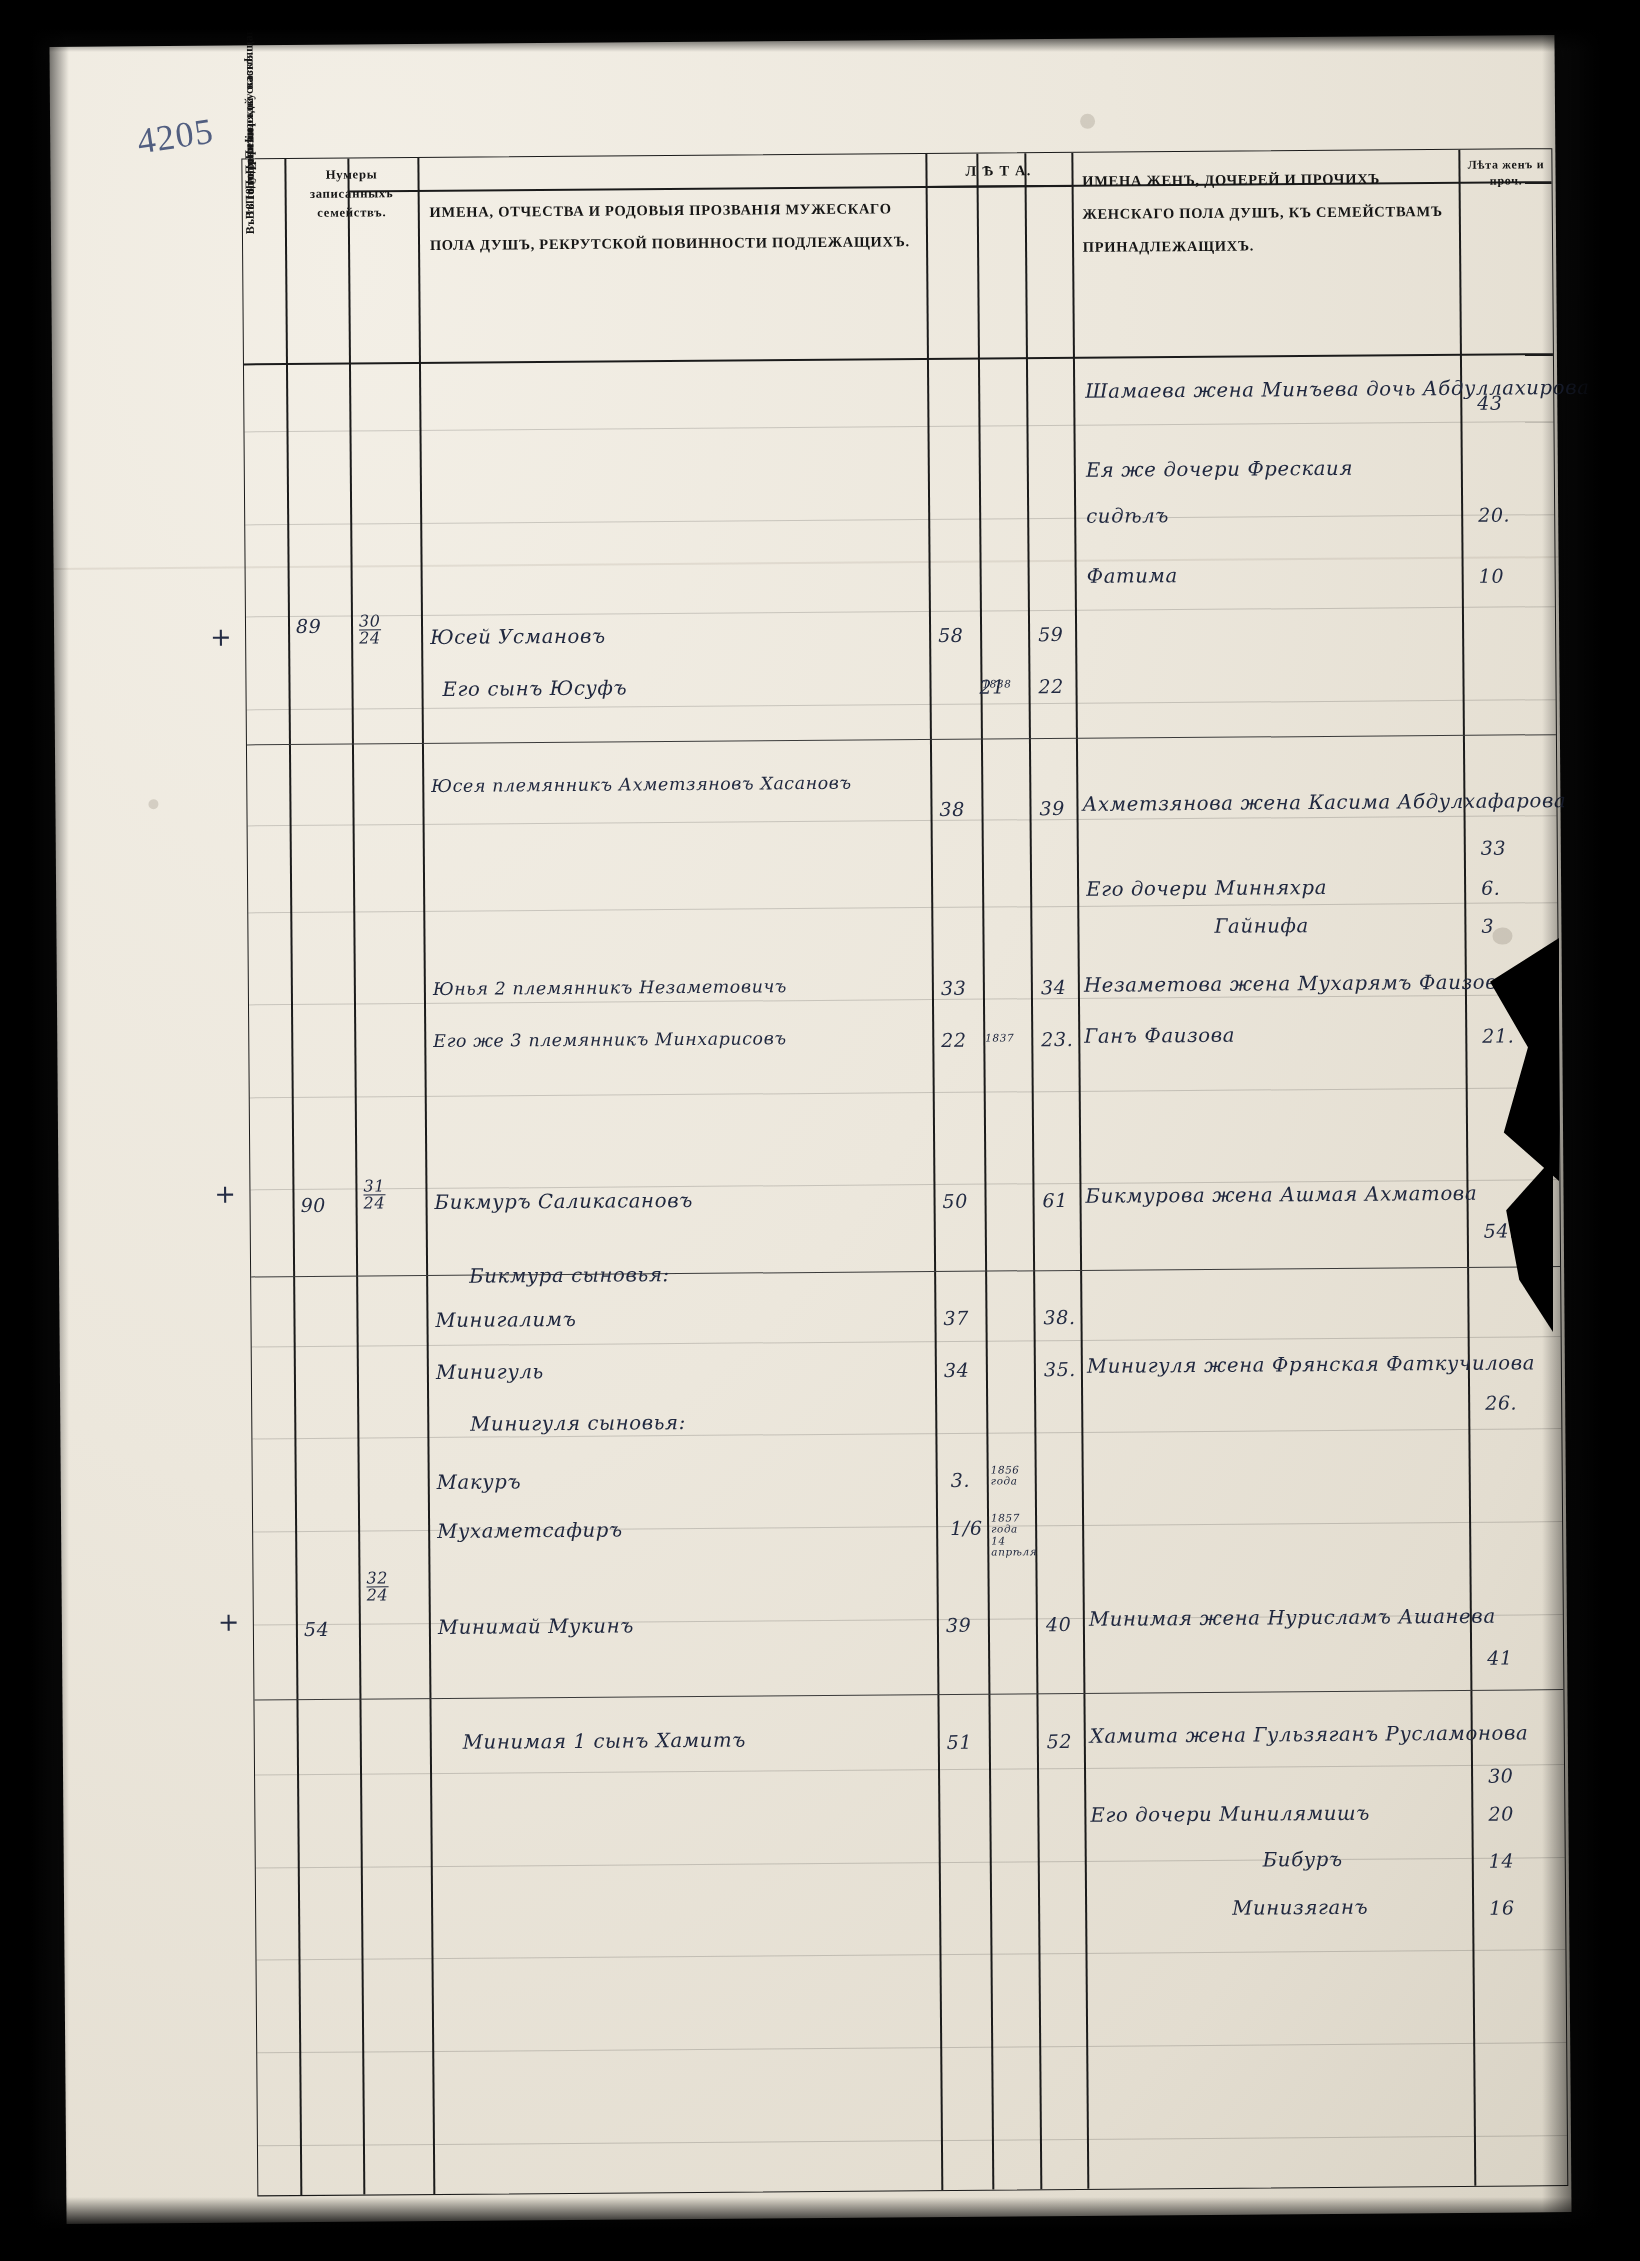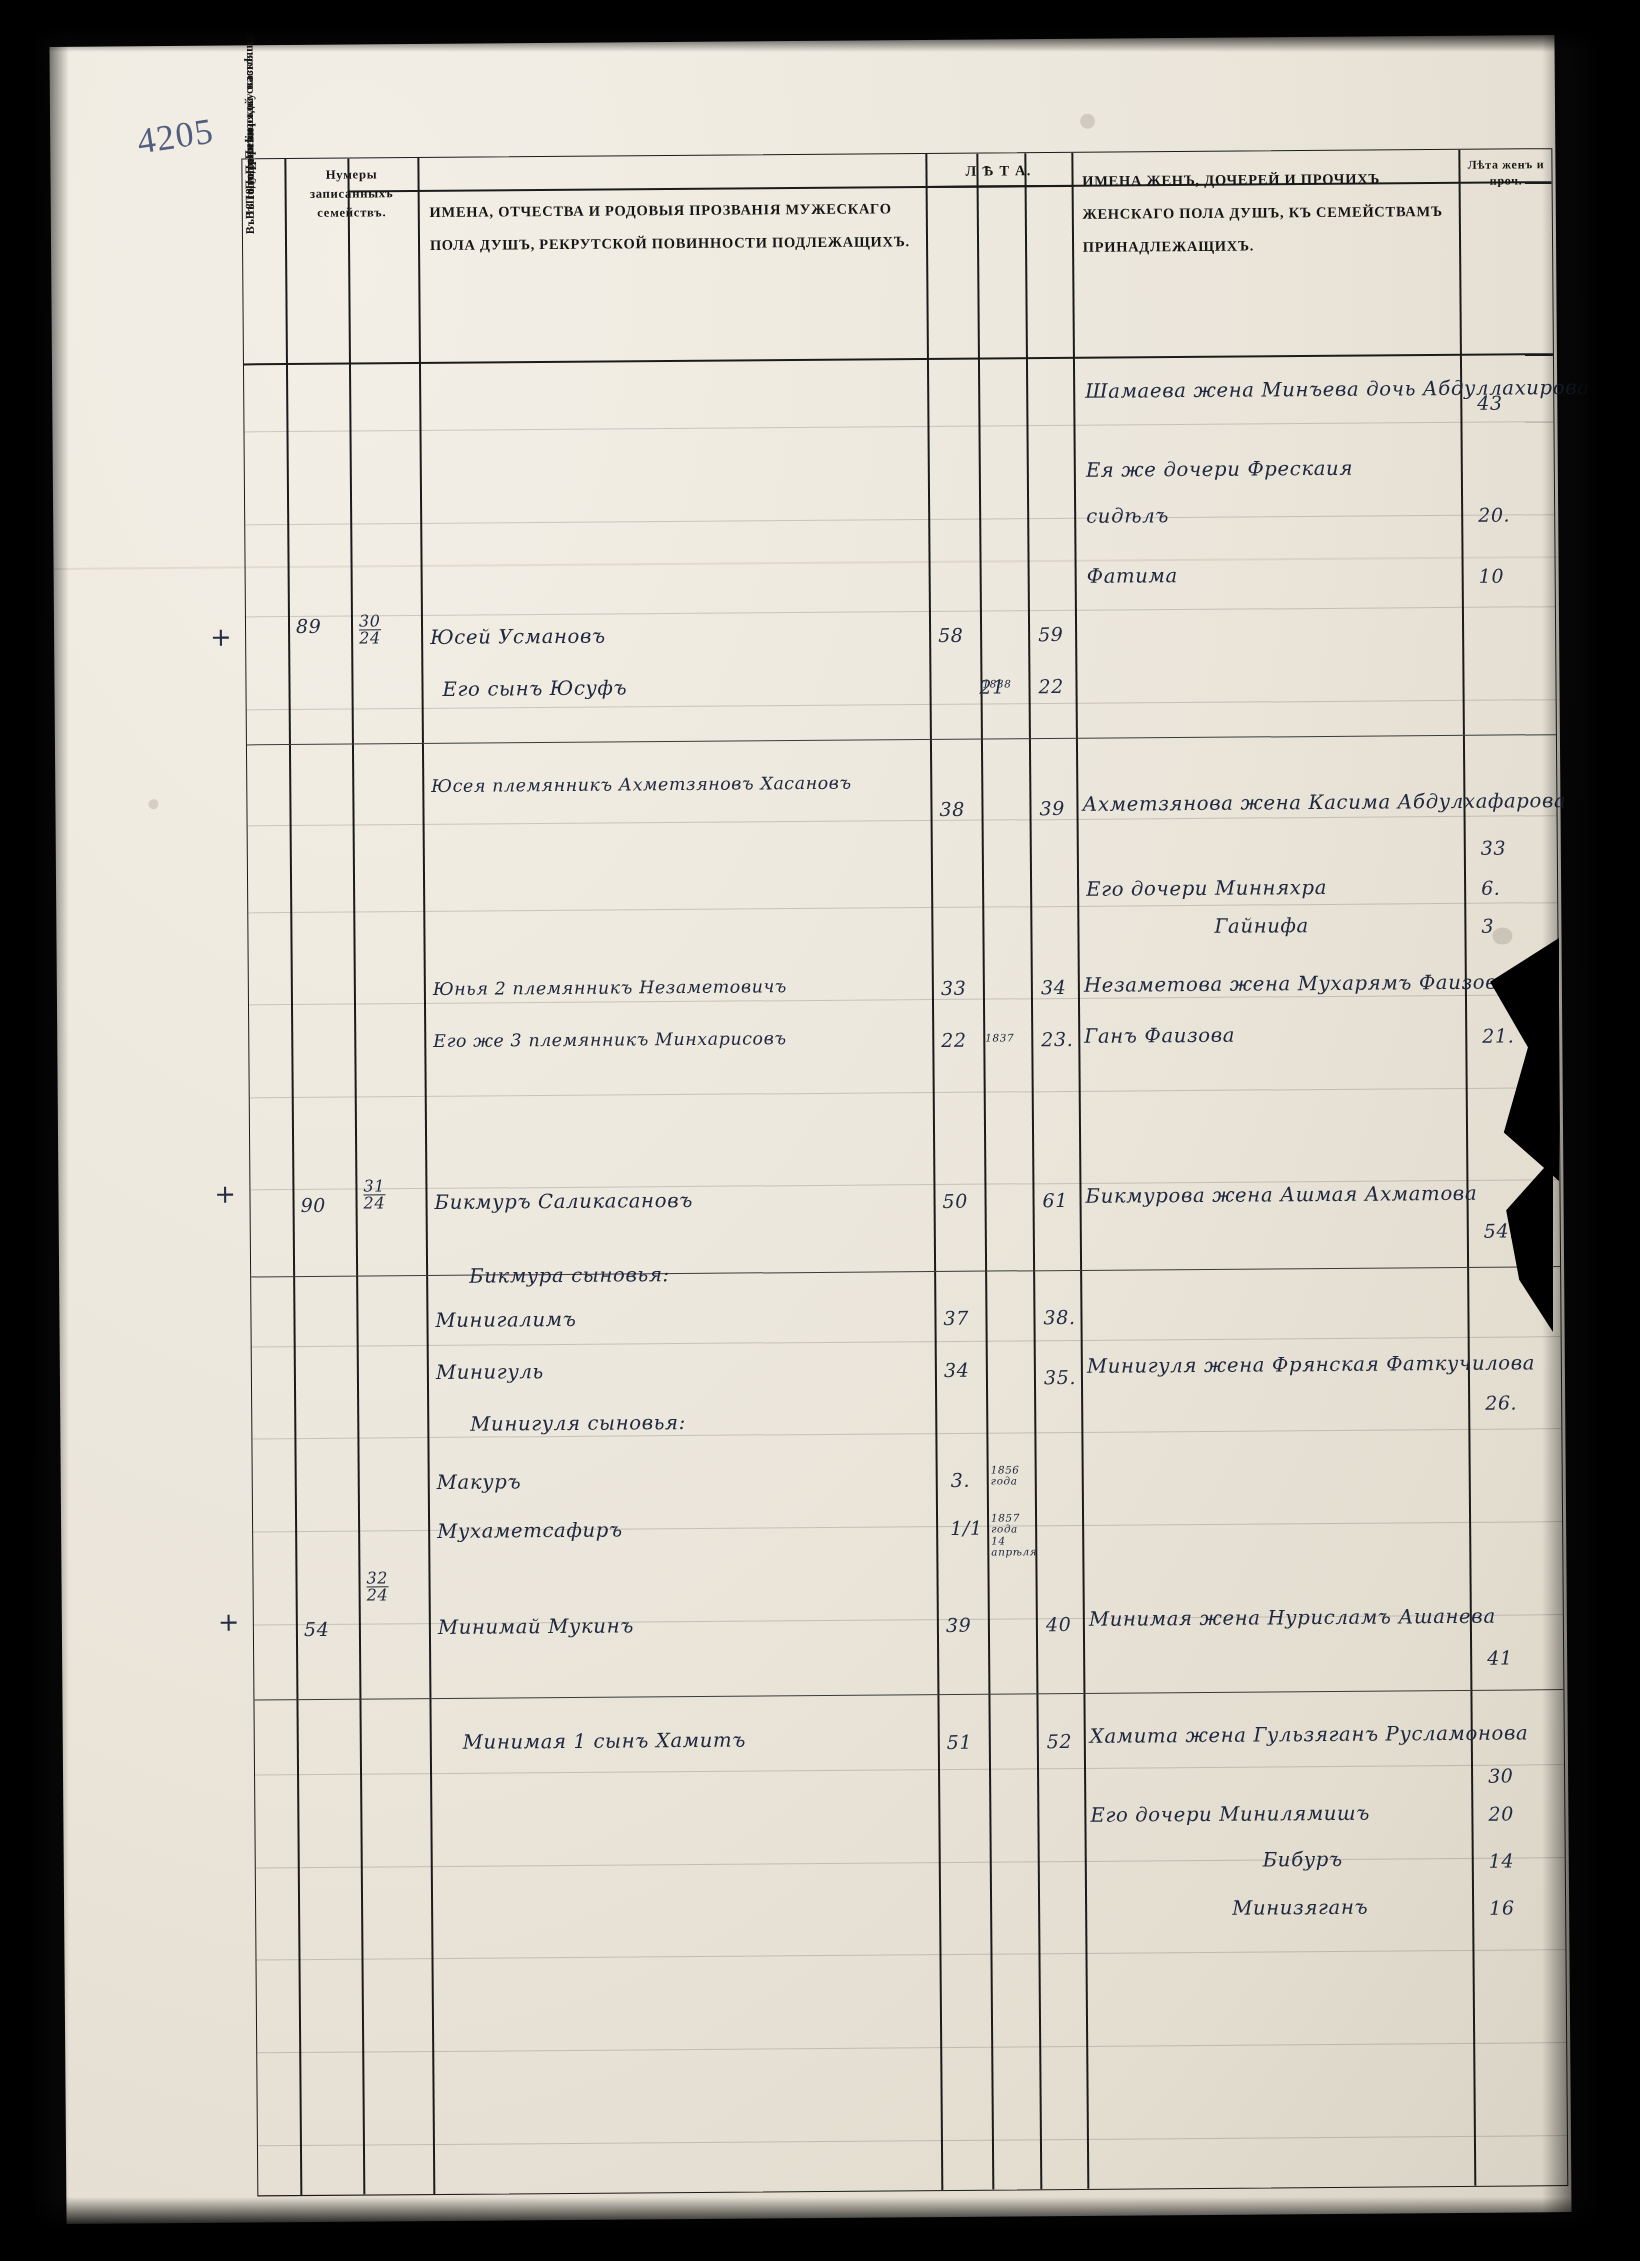--- a/index.html
+++ b/index.html
@@ -238,32 +238,32 @@
       <div class="hw num" style="left:1233px;top:1070px;">54.</div>
 
       <div class="hw n" style="left:218px;top:1107px;">Бикмура сыновья:</div>
 
       <div class="hw n" style="left:184px;top:1151px;">Минигалимъ</div>
       <div class="hw num" style="left:692px;top:1153px;">37</div>
       <div class="hw num" style="left:792px;top:1153px;">38.</div>
 
       <div class="hw n" style="left:184px;top:1203px;">Минигуль</div>
       <div class="hw num" style="left:692px;top:1205px;">34</div>
-      <div class="hw num" style="left:792px;top:1205px;margin-top:8px;">35.</div>
+      <div class="hw num" style="left:792px;top:1205px;">35.</div>
       <div class="hw n" style="left:835px;top:1202px;">Минигуля жена Фрянская Фаткучилова</div>
       <div class="hw num" style="left:1233px;top:1242px;">26.</div>
 
       <div class="hw n" style="left:218px;top:1255px;">Минигуля сыновья:</div>
 
       <div class="hw n" style="left:184px;top:1313px;">Макуръ</div>
       <div class="hw num" style="left:698px;top:1315px;">3.</div>
       <div class="hw tiny" style="left:738px;top:1311px;width:41px;white-space:normal;line-height:1.1;">1856 года</div>
 
       <div class="hw n" style="left:184px;top:1362px;">Мухаметсафиръ</div>
-      <div class="hw num" style="left:697px;top:1363px;">1/1</div>
+      <div class="hw num" style="left:697px;top:1363px;">1/6</div>
       <div class="hw tiny" style="left:738px;top:1359px;width:42px;white-space:normal;line-height:1.1;">1857 года 14 апрѣля</div>
 
       <div class="cross" style="left:-36px;top:1447px;">+</div>
       <div class="hw num" style="left:50px;top:1459px;">54</div>
       <div class="hw num" style="left:113px;top:1412px;">
         <span class="frac"><span class="t">32</span><span class="b">24</span></span>
       </div>
 
       <div class="hw n" style="left:184px;top:1458px;">Минимай Мукинъ</div>
       <div class="hw num" style="left:692px;top:1460px;">39</div>

